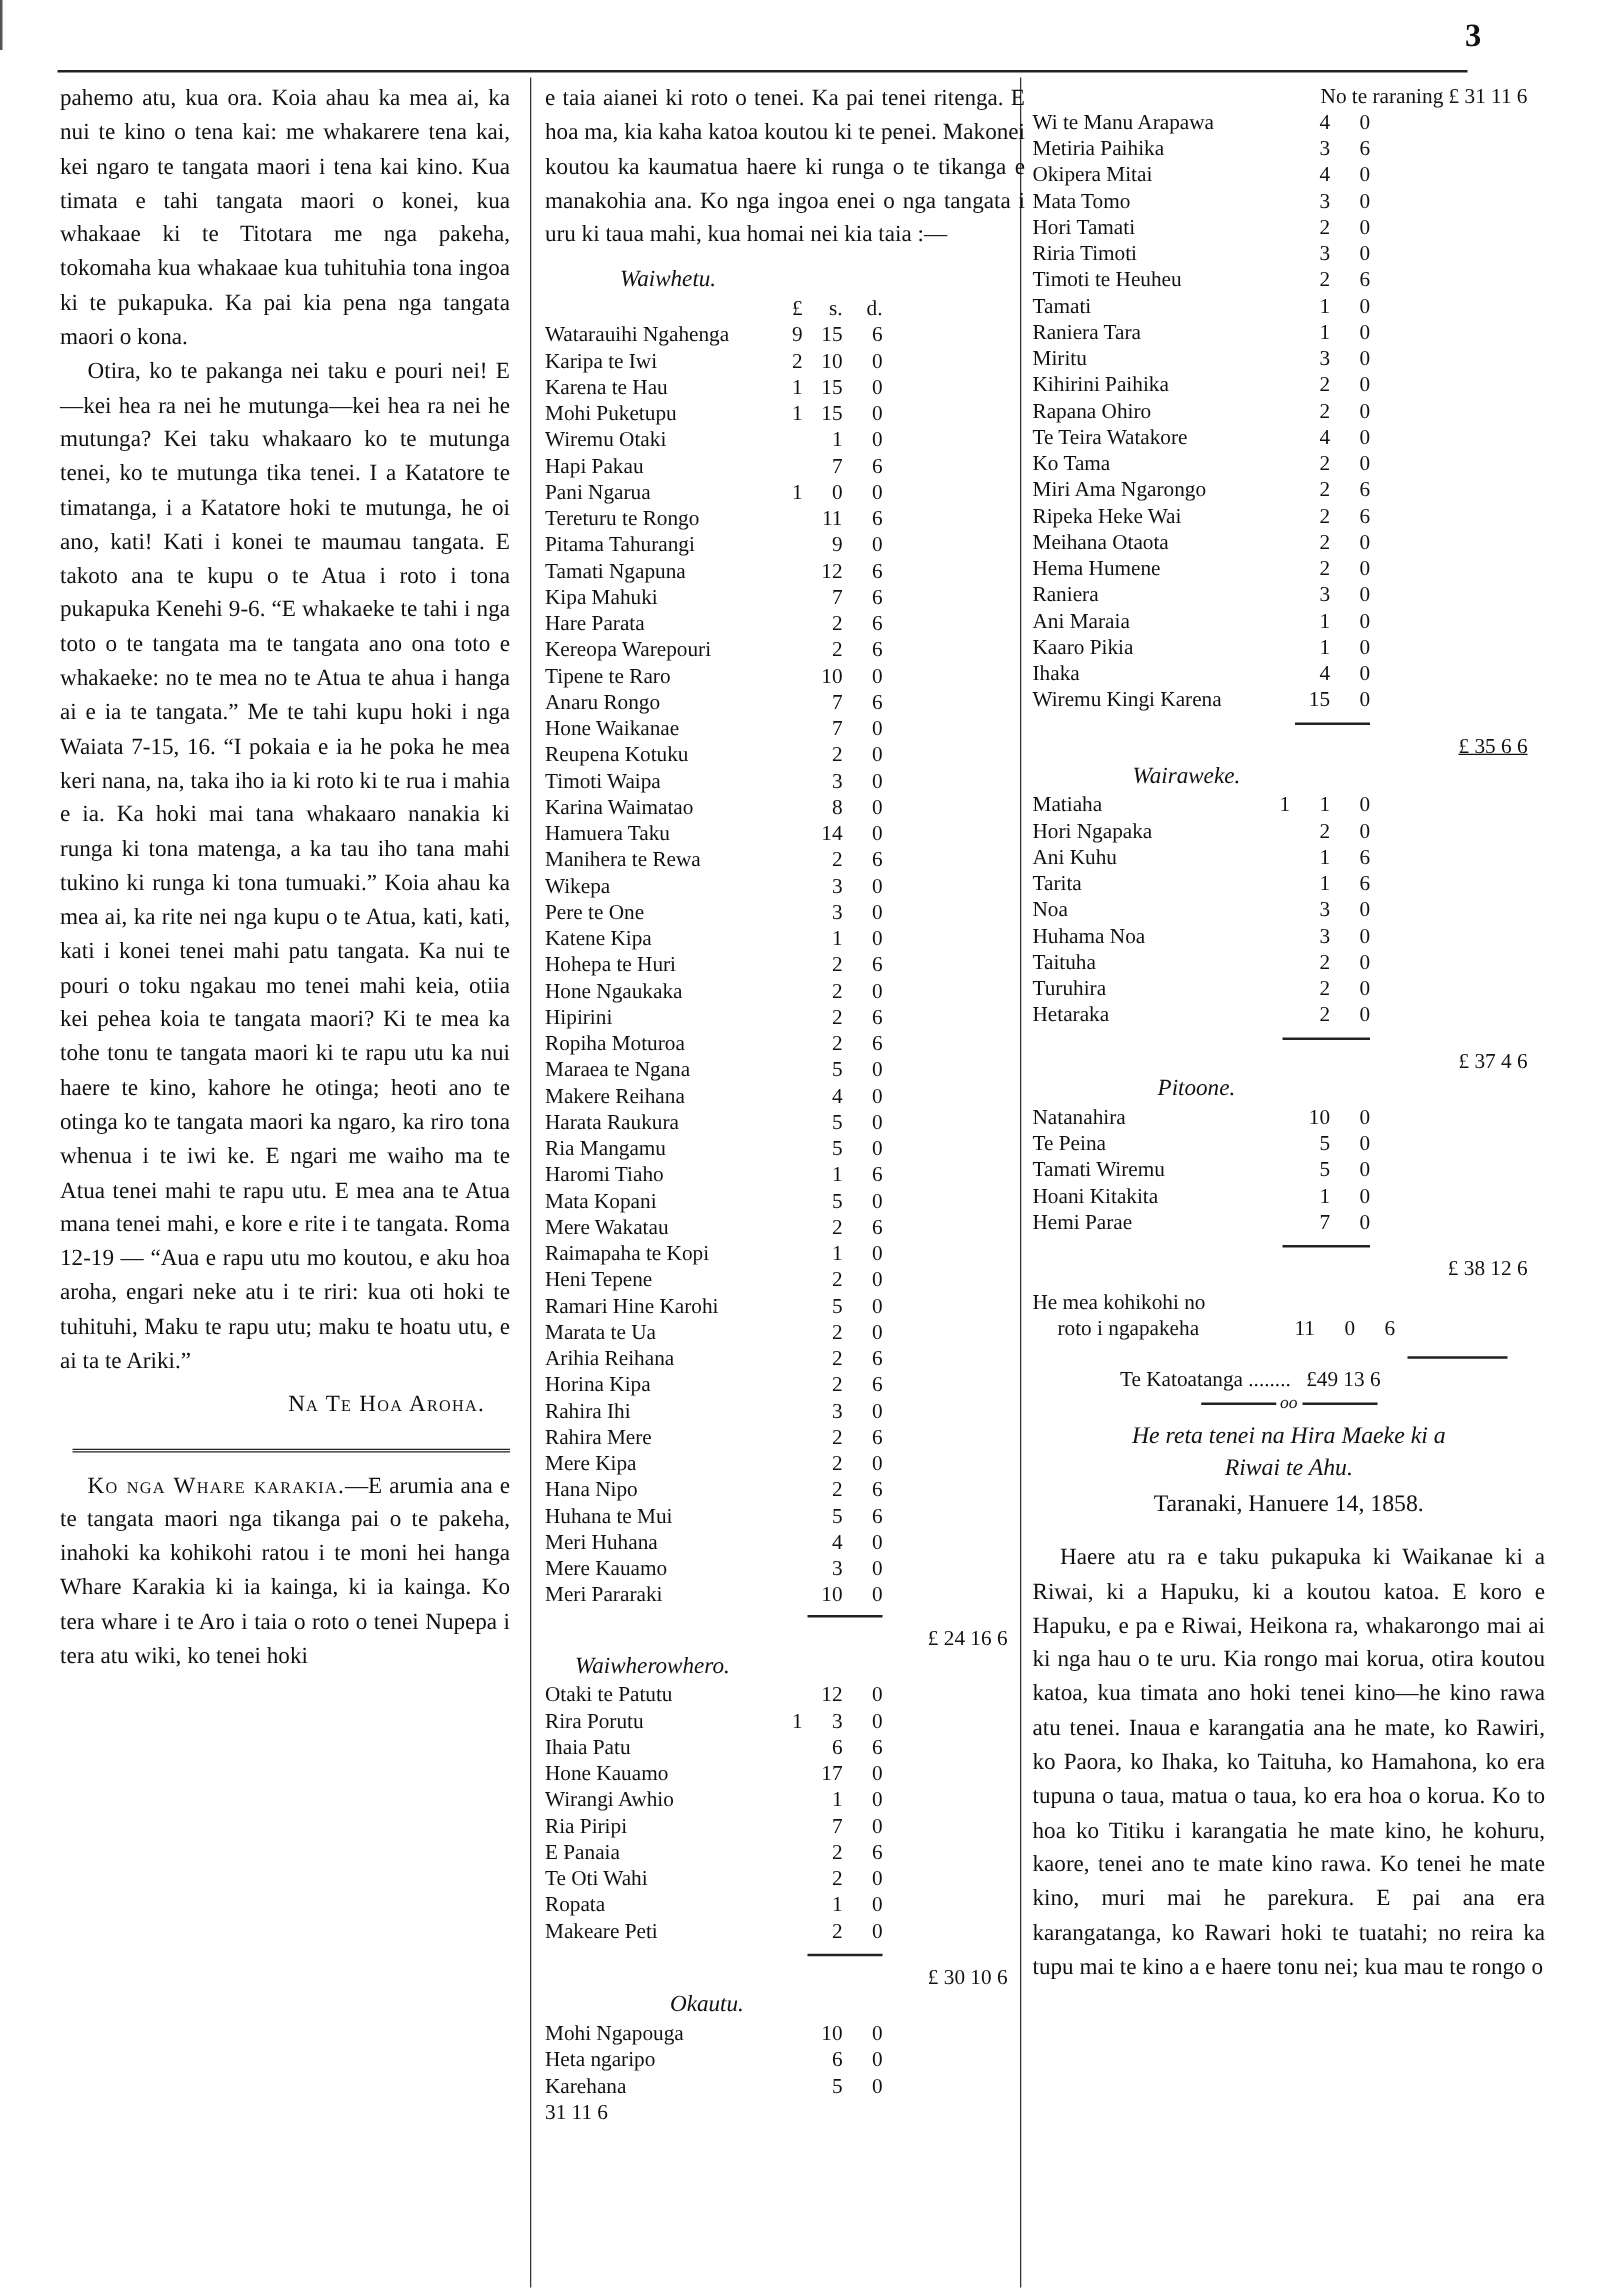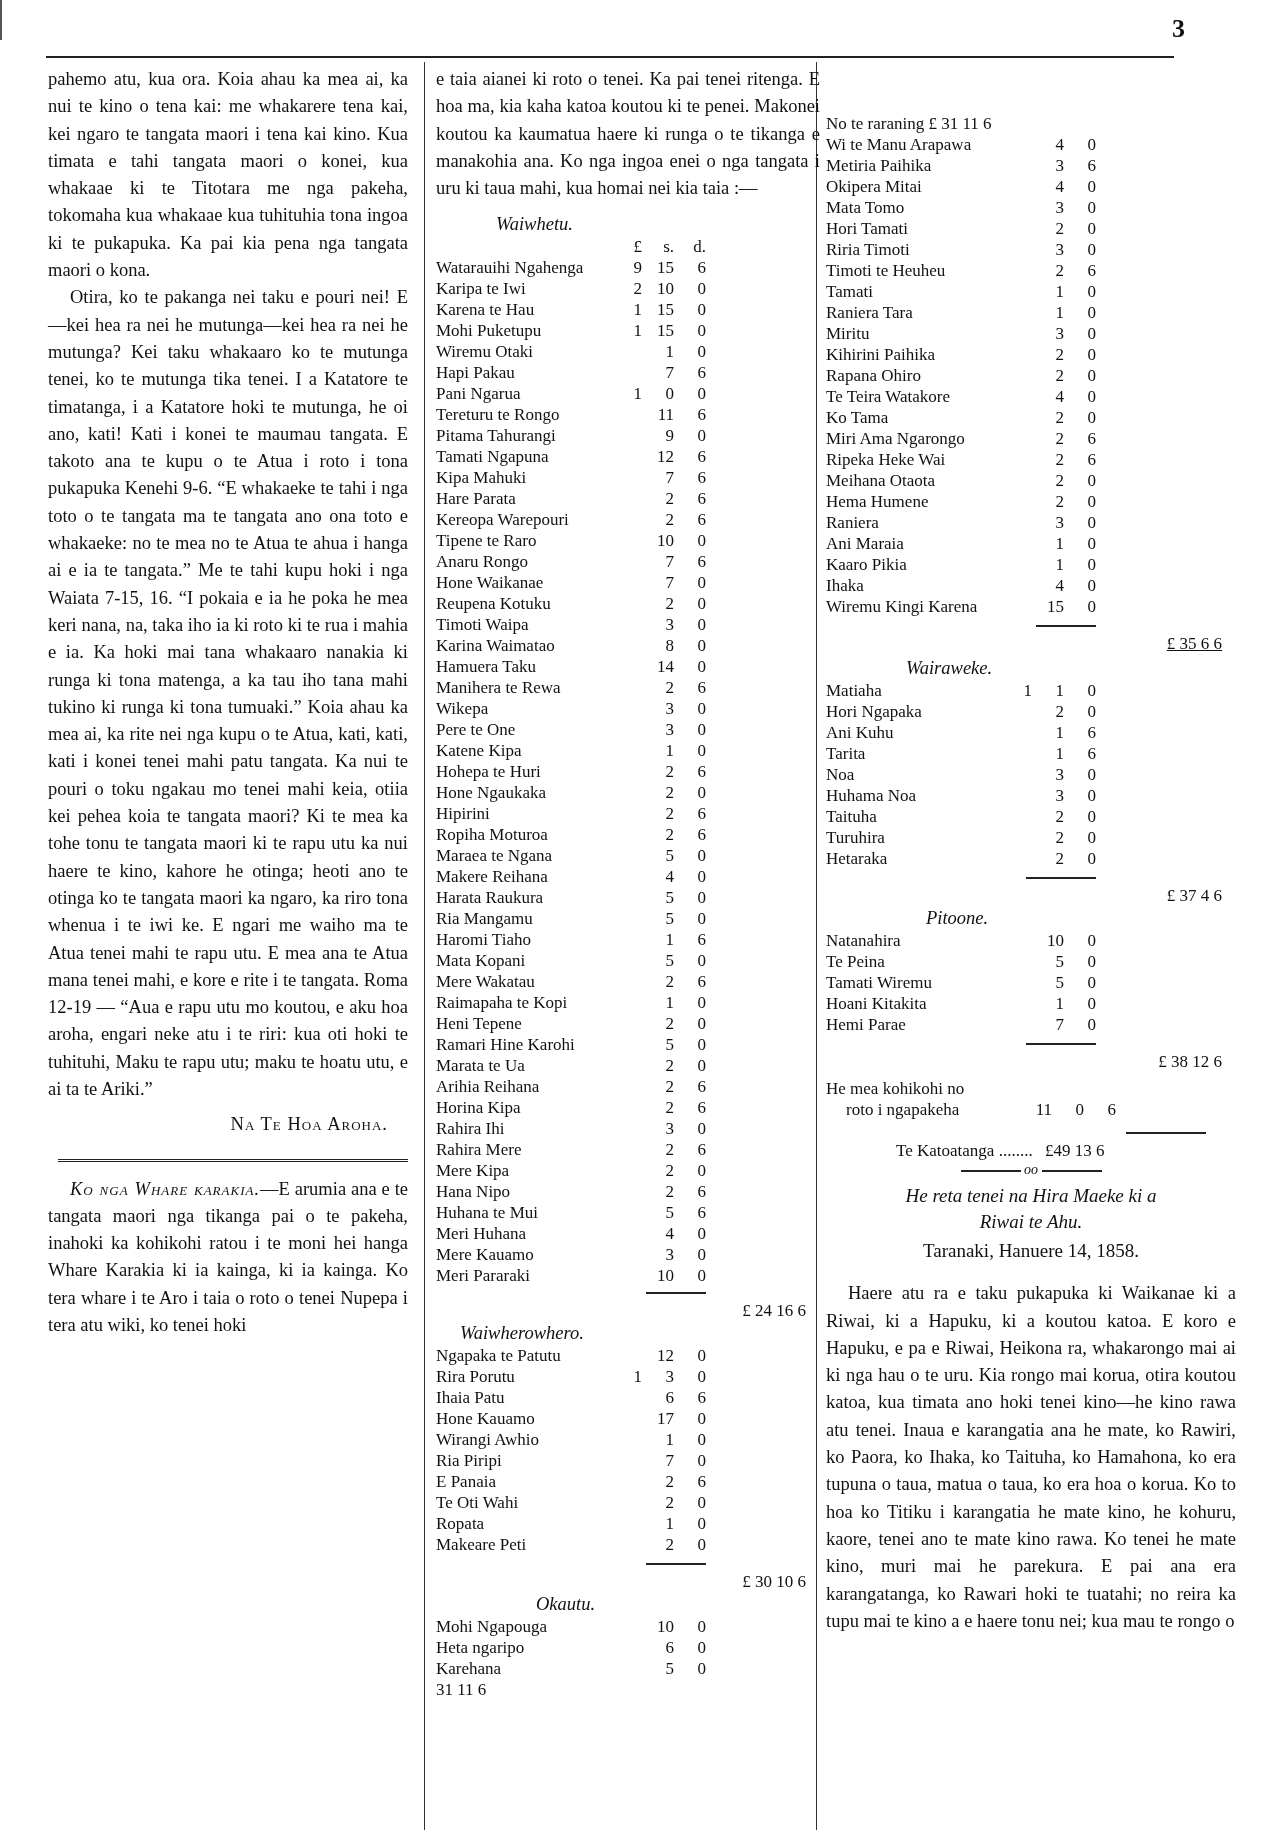--- a/index.html
+++ b/index.html
@@ -12,21 +12,21 @@
   .rule-top { position:absolute; left:46px; top:56px; width:1128px; border-top:2px solid #222; }
   .col { position:absolute; top:66px; font-size:18.5px; line-height:27.3px; }
   .col1 { left:48px; width:360px; }
   .col2 { left:436px; width:384px; }
   .col3 { left:826px; width:410px; }
   .vrule { position:absolute; border-left:1px solid #333; }
   p { margin:0; text-align:justify; text-align-last:auto; }
   .indent { text-indent:22px; }
   .sig { text-align:right; font-variant:small-caps; letter-spacing:1px; margin-top:8px; padding-right:20px; }
   .dbl { border-top:3px double #222; margin:20px 0 14px 10px; }
-  .sc { font-variant:small-caps; letter-spacing:1px;font-style:italic; }
+  .sc { font-variant:small-caps; letter-spacing:1px; }
   .center { text-align:center; }
   .ital { font-style:italic; }
   .heading-ital { font-style:italic; padding-left:60px; margin-top:10px; line-height:24px; }
   table.sub { border-collapse:collapse; font-size:17px; line-height:21px; }
   table.sub td { padding:0; white-space:nowrap; vertical-align:top; }
   td.nm { width:180px; }
   td.l { width:26px; text-align:right; }
   td.s { width:32px; text-align:right; }
   td.d { width:32px; text-align:right; }
   .tot { font-size:17px; line-height:21px; }
@@ -364,21 +364,21 @@
         </tr>
       </tbody>
   </table>
   <div style="width:60px;margin:6px 0 0 210px;" class="underline-rule"></div>
   <div class="tot" style="text-align:right;padding-right:14px;margin-top:6px;">£ 24 16 6</div>
 
   <div class="heading-ital" style="padding-left:24px;margin-top:0;">Waiwherowhero.</div>
   <table class="sub">
       <tbody id="t-waiwherowhero">
         <tr>
-          <td class="nm">Ngapaka te Patutu</td>
+          <td class="nm">Otaki te Patutu</td>
           <td class="l"></td>
           <td class="s">12</td>
           <td class="d">0</td>
         </tr>
         <tr>
           <td class="nm">Rira Porutu</td>
           <td class="l">1</td>
           <td class="s">3</td>
           <td class="d">0</td>
         </tr>
@@ -455,21 +455,21 @@
           <td class="l"></td>
           <td class="s">5</td>
           <td class="d">0</td>
         </tr>
       </tbody>
     </table>
   <div class="tot" style="text-align:left;padding-right:14px;">31 11 6</div>
 </div>
 
 <div class="col col3">
-  <div class="tot" style="text-align:left;padding-right:14px;margin-top:47px;">No te raraning £ 31 11 6</div>
+  <div class="tot" style="text-align:right;padding-right:14px;">No te raraning £ 31 11 6</div>
   <table class="sub">
       <tbody id="t-cont">
         <tr>
           <td class="nm">Wi te Manu Arapawa</td>
           <td class="l"></td>
           <td class="s">4</td>
           <td class="d">0</td>
         </tr>
         <tr>
           <td class="nm">Metiria Paihika</td>

